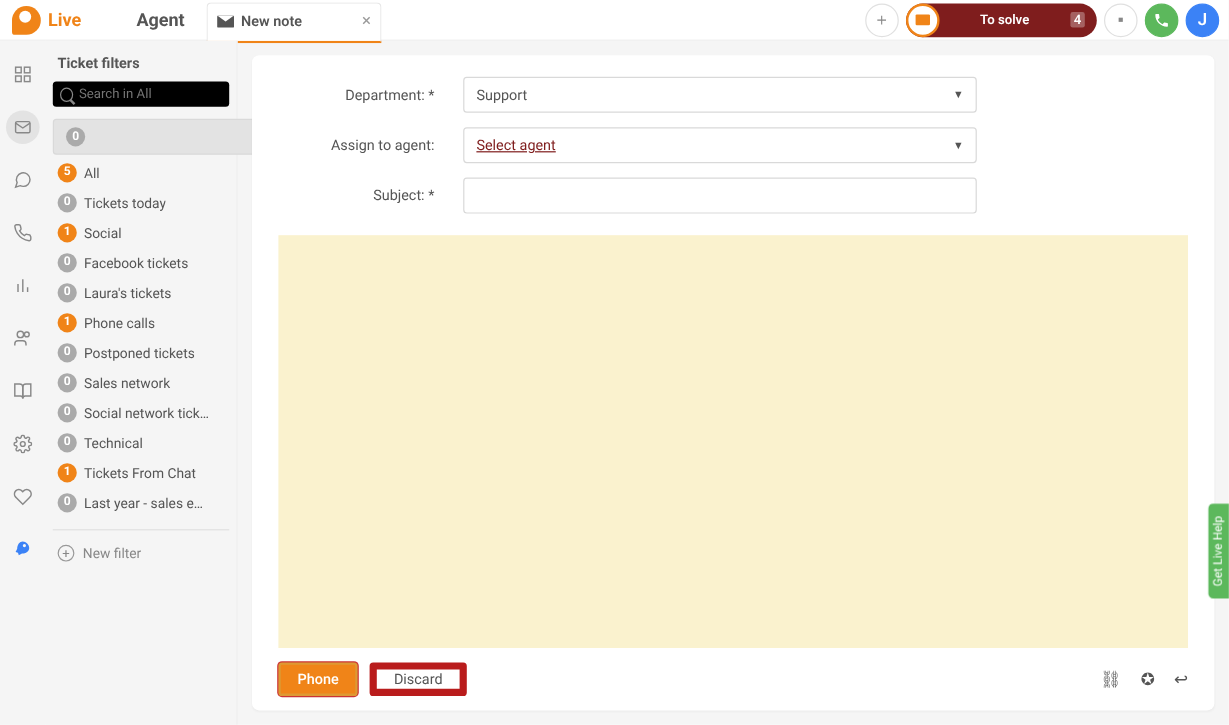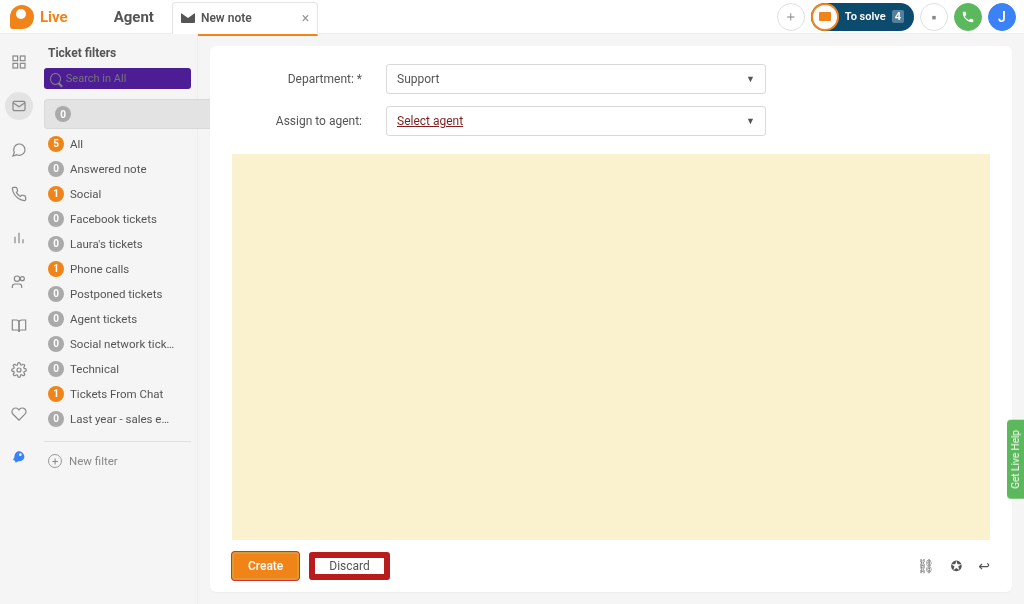--- a/index.html
+++ b/index.html
@@ -16,54 +16,54 @@
 .tab { display: flex; align-items: center; background: #fff; border: 1px solid #e4e4e4; border-bottom: 2px solid #f08418; border-radius: 4px 4px 0 0; height: 34px; padding: 0 8px; margin-left: 8px; margin-top: 4px; }
 .tab .ticon { width: 14px; height: 10px; background: #555; margin-right: 6px; border-radius: 1px; position: relative; }
 .tab .ticon::after { content: ""; position: absolute; border-left: 7px solid transparent; border-right: 7px solid transparent; border-top: 5px solid #fff; top: 0; left: 0; }
 .tab-label { font-size: 12px; color: #555; font-weight: 600; }
 .tab-close { margin-left: 50px; color: #999; font-size: 14px; cursor: pointer; }
 .spacer { flex: 1; }
 .topbtns { display: flex; align-items: center; gap: 6px; }
 .circlebtn { width: 28px; height: 28px; border-radius: 50%; display: flex; align-items: center; justify-content: center; cursor: pointer; border: 1px solid #e0e0e0; background: #fff; color: #888; font-size: 14px; }
 .circlebtn.green { background: #5cb85c; border-color: #5cb85c; color: #fff; }
 .circlebtn.blue { background: #3b82f6; border-color: #3b82f6; color: #fff; font-weight: 600; }
-.to-solve { background: #0c4a6e; color: #fff; border-radius: 14px; height: 28px; display: flex; align-items: center; font-size: 11px; font-weight: 600; cursor: pointer; padding-right:10px; }
+.to-solve { background: #7f1d1d; color: #fff; border-radius: 14px; height: 28px; display: flex; align-items: center; font-size: 11px; font-weight: 600; cursor: pointer; padding-right:10px;gap:28px; }
 .to-solve .ts-icon { width: 28px; height: 28px; border-radius: 50%; background: #fff; border: 2px solid #f08418; display: flex; align-items: center; justify-content: center; margin-right: 6px; }
 .to-solve .ts-icon::after { content: ""; width: 12px; height: 9px; background: #f08418; border-radius: 1px; }
 .ts-count { margin-left: 6px; background: rgba(255,255,255,0.3); padding: 0 3px; border-radius: 2px; }
 
 
 .main { display: flex; height: calc(604px - 34px); justify-content: center; }
 .left-rail { width: 38px; background: #f5f5f5; display: flex; flex-direction: column; align-items: center; padding-top: 14px; gap: 16px; }
 .rail-btn { width: 28px; height: 28px; border-radius: 50%; display: flex; align-items: center; justify-content: center; color: #888; cursor: pointer; }
 .rail-btn.active { background: #e3e3e3; }
 .rail-svg { width: 16px; height: 16px; fill: none; stroke: #888; stroke-width: 1.8; }
 .rocket { color: #3b82f6; }
 
 .filter-panel { width: 160px; background: #f5f5f5; padding: 12px 6px 0 6px; border-right: 1px solid #eee; position: relative; }
 .filter-title { font-size: 12px; font-weight: 700; color: #555; margin-bottom: 8px; padding-left: 4px; }
-.search-box { background: #4c1d95; border-radius: 3px; display: flex; align-items: center; padding: 4px 6px; margin-bottom: 10px; }
+.search-box { background: #000000; border-radius: 3px; display: flex; align-items: center; padding: 4px 6px; margin-bottom: 10px; }
 .search-box input { border: none; background: transparent; font-size: 11px; color: #888; outline: none; width: 100%; }
 .search-ic { width: 12px; height: 12px; border: 1.5px solid #888; border-radius: 50%; margin-right: 5px; position: relative; }
 .search-ic::after { content: ""; position: absolute; width: 5px; height: 1.5px; background: #888; bottom: -2px; right: -3px; transform: rotate(45deg); }
 .filter-list { display: flex; flex-direction: column; gap: 4px; }
 .filter-item { display: flex; align-items: center; font-size: 11.5px; color: #555; padding: 2.5px 4px; border-radius: 10px; cursor: pointer; white-space: nowrap; overflow: hidden; text-overflow: ellipsis; }
 .filter-item.sel { background: #e3e3e3; }
 .badge { min-width: 16px; height: 16px; border-radius: 50%; background: #aaa; color: #fff; font-size: 10px; font-weight: 700; display: flex; align-items: center; justify-content: center; margin-right: 6px; flex-shrink: 0; }
 .badge.o { background: #f08418; }
 .filter-label { overflow: hidden; text-overflow: ellipsis; }
 .divider { height: 1px; background: #e0e0e0; margin: 12px 0; }
 .new-filter { display: flex; align-items: center; font-size: 11.5px; color: #888; cursor: pointer; padding-left: 4px; }
 .new-filter .plus { width: 14px; height: 14px; border: 1.3px solid #999; border-radius: 50%; display: flex; align-items: center; justify-content: center; font-size: 11px; margin-right: 7px; line-height: 1; }
 
 .content { flex: 1; padding: 12px; position: relative; }
 .card { background: #fff; border-radius: 6px; height: 100%; padding: 18px 22px 12px 22px; display: flex; flex-direction: column; box-shadow: 0 1px 2px rgba(0,0,0,0.04); }
 .form-row { display: flex; align-items: center; margin-bottom: 12px; }
 .form-label { width: 130px; text-align: right; font-size: 12px; color: #555; margin-right: 24px; }
-.sel, .inp { width: 380px; height: 30px; border: 1px solid #d9d9d9; border-radius: 3px; font-size: 12px; padding: 0 10px; display: flex; align-items: center; justify-content: space-between; color: #555; cursor: pointer; }
+.sel, .inp { width: 428px; height: 30px; border: 1px solid #d9d9d9; border-radius: 3px; font-size: 12px; padding: 0 10px; display: flex; align-items: center; justify-content: space-between; color: #555; cursor: pointer; }
 .sel .placeholder { color: #7f1d1d; text-decoration: underline; }
 .caron { font-size: 9px; color: #555; }
 .inp { background: #fff; }
 .inp input { border: none; outline: none; width: 100%; font-size: 12px; }
 .editor { flex: 1; background: #faf2ce; border: none; margin-top: 6px; min-height: 300px; }
 .footer { display: flex; align-items: center; padding-top: 12px; }
 .btn { height: 28px; padding: 0 14px; border-radius: 3px; font-size: 12px; cursor: pointer; display: flex; align-items: center; }
 .btn.primary { background: #f08418; color: #fff; border: 2px solid #d93; margin-right: 10px; font-weight: 500; box-shadow: 0 0 0 1px #c33; }
 .btn.secondary { background: #fff; color: #555; border: 6px solid #b91c1c; }
 .footer-icons { margin-left: auto; display: flex; gap: 16px; color: #555; font-size: 14px; }
@@ -178,21 +178,21 @@
         <div class="filter-item sel">
           <span class="badge">0</span>
           <span class="filter-label">Assigned to me</span>
         </div>
         <div class="filter-item">
           <span class="badge o">5</span>
           <span class="filter-label">All</span>
         </div>
         <div class="filter-item">
           <span class="badge">0</span>
-          <span class="filter-label">Answered note</span>
+          <span class="filter-label">Tickets today</span>
         </div>
         <div class="filter-item">
           <span class="badge o">1</span>
           <span class="filter-label">Social</span>
         </div>
         <div class="filter-item">
           <span class="badge">0</span>
           <span class="filter-label">Facebook tickets</span>
         </div>
         <div class="filter-item">
@@ -202,21 +202,21 @@
         <div class="filter-item">
           <span class="badge o">1</span>
           <span class="filter-label">Phone calls</span>
         </div>
         <div class="filter-item">
           <span class="badge">0</span>
           <span class="filter-label">Postponed tickets</span>
         </div>
         <div class="filter-item">
           <span class="badge">0</span>
-          <span class="filter-label">Agent tickets</span>
+          <span class="filter-label">Sales network</span>
         </div>
         <div class="filter-item">
           <span class="badge">0</span>
           <span class="filter-label">Social network tick…</span>
         </div>
         <div class="filter-item">
           <span class="badge">0</span>
           <span class="filter-label">Technical</span>
         </div>
         <div class="filter-item">
@@ -244,23 +244,29 @@
           <span class="caron">▼</span>
         </div>
       </div>
       <div class="form-row">
         <div class="form-label">Assign to agent:</div>
         <div class="sel">
           <span class="placeholder">Select agent</span>
           <span class="caron">▼</span>
         </div>
       </div>
+      <div class="form-row">
+        <div class="form-label">Subject: *</div>
+        <div class="inp">
+            <input type="text" style="">
+          </div>
+      </div>
       <div class="editor"></div>
       <div class="footer">
-        <div class="btn primary">Create</div>
+        <div class="btn primary">Phone</div>
         <div class="btn secondary">Discard</div>
         <div class="footer-icons">
           <span>⛓</span>
           <span>✪</span>
           <span>↩</span>
         </div>
       </div>
     </div>
   </div>
 </div>

